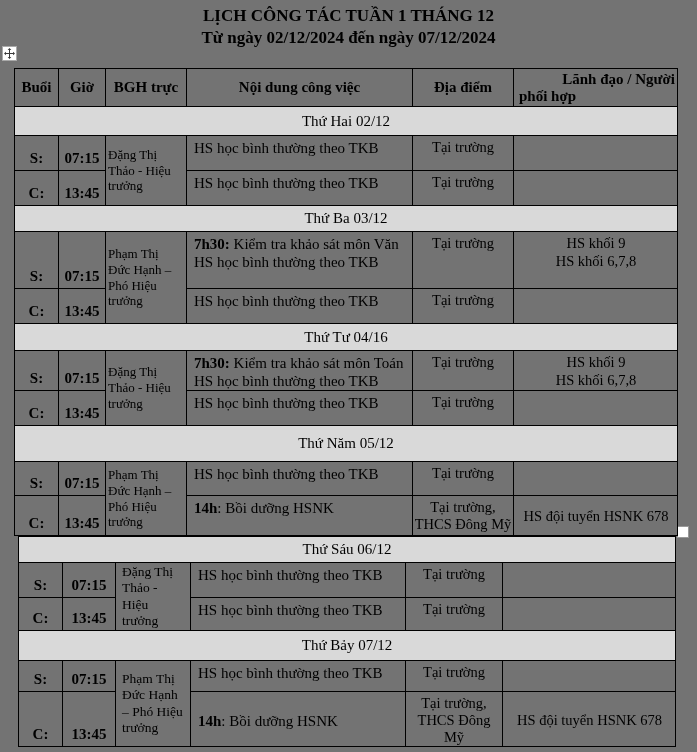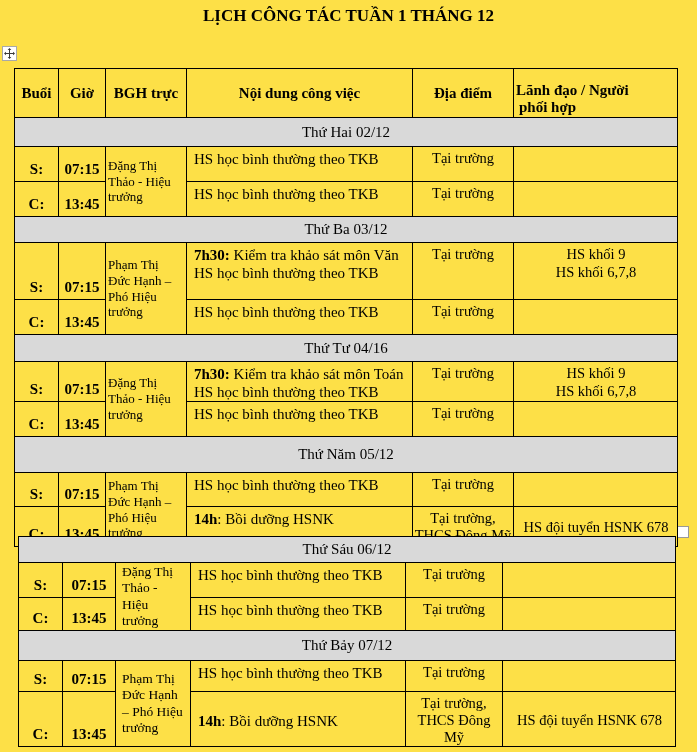--- a/index.html
+++ b/index.html
@@ -1,26 +1,26 @@
 <!DOCTYPE html>
 <html><head>
 <meta charset="utf-8">
 <style>
   html,body{margin:0;padding:0;background:#ffffff;}
   .page{
-    position:relative;width:697px;height:752px;background:#fde047;
+    position:relative;width:697px;height:752px;background:#737373;
     font-family:"Liberation Serif", serif;color:#000;overflow:hidden;
   }
   .title-block{padding-top:5px;text-align:center;font-weight:bold;font-size:17px;line-height:1.28;}
   table{border-collapse:collapse;table-layout:fixed;}
   #table1{position:absolute;left:14px;top:68px;width:663px;}
   #table2{position:absolute;left:18px;top:536px;width:657px;}
   td,th{border:1px solid #000;padding:0;overflow:hidden;}
   th{font-size:15px;font-weight:bold;vertical-align:middle;padding:1px 2px;}
-  th .l1{text-align:left;margin-top:12px;}
+  th .l1{text-align:right;}
   th .l2{text-align:left;padding-left:3px;}
   .day-band{background:#d9d9d9;text-align:center;font-weight:normal;font-size:15px;vertical-align:middle;}
   .session,.time{font-weight:bold;font-size:15px;text-align:center;vertical-align:bottom;padding-bottom:3px;}
   .bgh{font-size:13px;text-align:left;vertical-align:middle;line-height:1.22;padding:0 2px;}
   #table2 .bgh{font-size:13.5px;padding:0 6px;}
   .content{font-size:15px;text-align:left;vertical-align:top;padding:3px 2px 0 7px;line-height:1.2;}
   .location{font-size:14.5px;text-align:center;vertical-align:top;padding-top:3px;line-height:1.18;}
   .leaders{font-size:14.5px;text-align:center;vertical-align:top;padding:2px 2px 0 3px;line-height:1.25;}
   .v-mid{vertical-align:middle;}
   .move-handle{
@@ -32,20 +32,21 @@
     border:1px solid #999;background:#fff;
   }
 </style>
 </head>
 <body>
 
 <div class="page">
 
   <div class="title-block">
     <div>LỊCH CÔNG TÁC TUẦN 1 THÁNG 12</div>
+    <div>Từ ngày 02/12/2024 đến ngày 07/12/2024</div>
   </div>
 
   <div class="move-handle">
     <span style="display:flex">
       <svg width="11" height="11" viewBox="0 0 11 11">
           <path d="M5.5 0 L7.3 2 H6 V5 H9 V3.7 L11 5.5 L9 7.3 V6 H6 V9 H7.3 L5.5 11 L3.7 9 H5 V6 H2 V7.3 L0 5.5 L2 3.7 V5 H5 V2 H3.7 Z" fill="#3a3a3a"></path>
         </svg>
     </span>
   </div>
 

